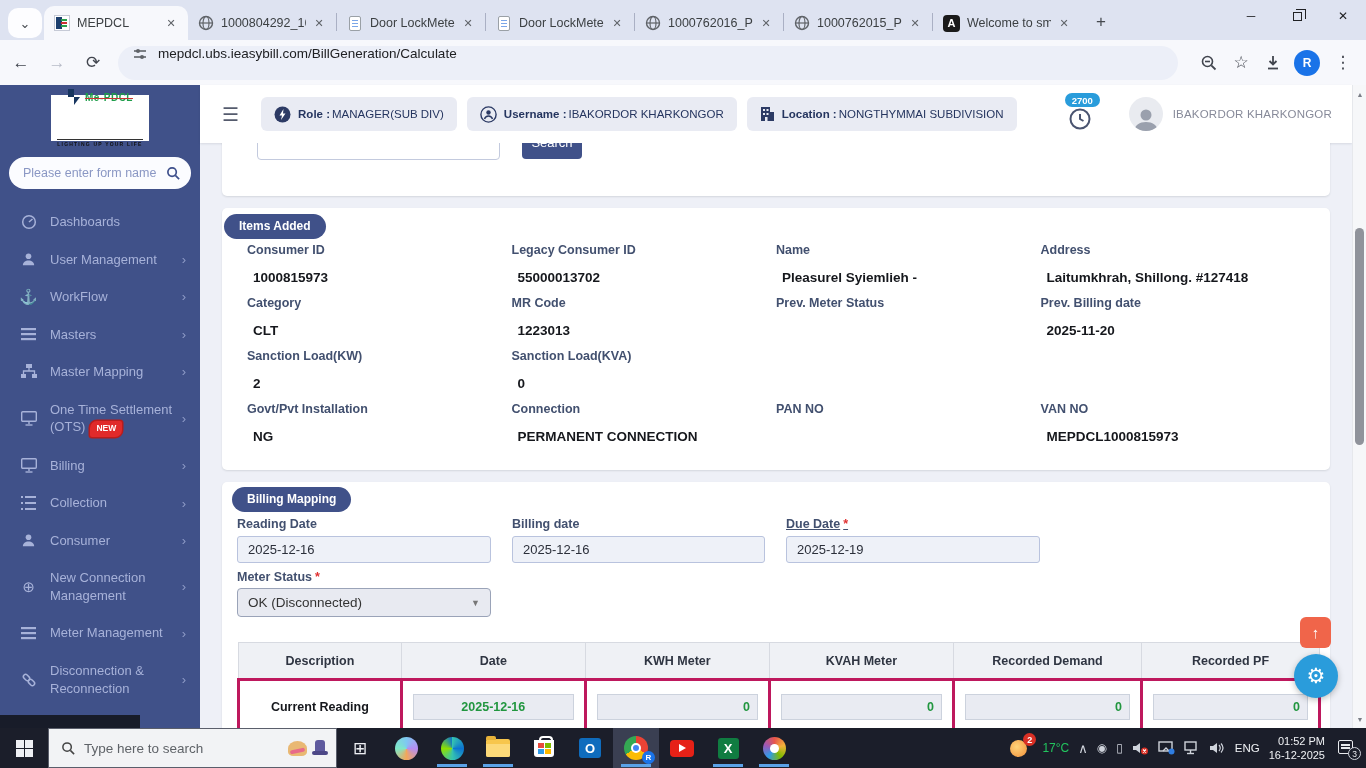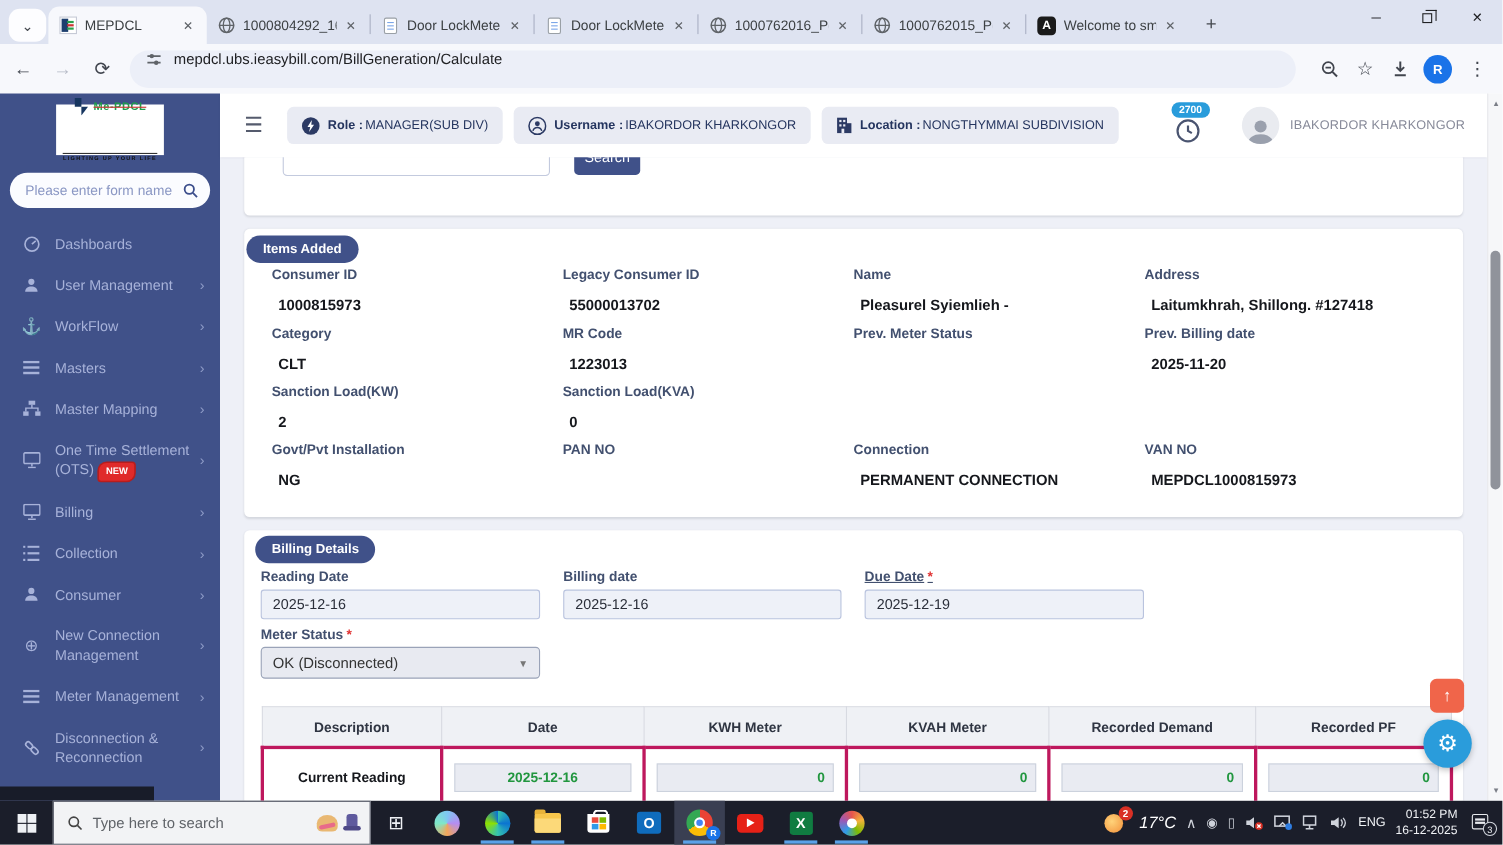--- a/index.html
+++ b/index.html
@@ -132,21 +132,21 @@
   .chrome-badge { position:absolute; right:4px; bottom:4px; width:13px; height:13px; background:#1a73e8; border-radius:50%; color:#fff; font-size:8px; font-weight:bold; display:flex; align-items:center; justify-content:center; z-index:2; }
   .youtube { width:24px; height:17px; background:#e62117; border-radius:4px; display:flex; align-items:center; justify-content:center; }
   .youtube i { width:0; height:0; border-left:7px solid #fff; border-top:4.5px solid transparent; border-bottom:4.5px solid transparent; }
   .excel { width:21px; height:21px; background:#107c41; border-radius:3px; color:#fff; font-size:13px; font-weight:bold; display:flex; align-items:center; justify-content:center; }
   .krita { width:23px; height:23px; border-radius:50%; background:conic-gradient(#e8554c,#f2b23a,#7fba00,#2f9be8,#9b59b6,#e8554c); position:relative; }
   .krita::after { content:""; position:absolute; left:7px; top:7px; width:9px; height:9px; background:#fff; border-radius:50%; }
   .tray { margin-left:auto; display:flex; align-items:center; gap:9px; padding-right:8px; color:#dfe2e8; }
   .weather { position:relative; width:24px; height:22px; }
   .sun { position:absolute; left:1px; top:3px; width:17px; height:17px; border-radius:50%; background:radial-gradient(circle at 40% 40%, #ffd37a, #f2903a); }
   .wbadge { position:absolute; right:-3px; top:-4px; background:#d93025; color:#fff; font-size:9px; font-weight:bold; width:13px; height:13px; border-radius:50%; display:flex; align-items:center; justify-content:center; }
-  .temp { font-size:15px; color:#ffffff;font-style:italic; }
+  .temp { font-size:12px; color:#22c55e; }
   .tray-glyph { font-size:12px; color:#cfd3db; }
   .lang { font-size:11.5px; color:#f0f2f5; }
   .clockstack { text-align:right; font-size:11px; color:#f0f2f5; line-height:1.3; }
   .notif { position:relative; width:20px; height:18px; margin-left:4px; }
   .notif .box { position:absolute; left:0; top:1px; width:15px; height:14px; border:1.5px solid #e8eaee; border-radius:2px; }
   .notif .l1 { position:absolute; left:3px; top:5px; width:9px; height:1.5px; background:#e8eaee; box-shadow:0 3px 0 #e8eaee; }
   .notif .cnt { position:absolute; right:-3px; bottom:-3px; width:13px; height:13px; border:1px solid #cfd3db; border-radius:50%; font-size:8.5px; display:flex; align-items:center; justify-content:center; color:#e8eaee; background:#1b1e2a; }
 </style>
 </head>
 <body>
@@ -522,36 +522,36 @@
           <div class="ia-label">Sanction Load(KVA)</div>
           <div class="ia-value">0</div>
         </div>
       <div></div>
       <div></div>
       <div>
           <div class="ia-label">Govt/Pvt Installation</div>
           <div class="ia-value">NG</div>
         </div>
       <div>
+          <div class="ia-label">Connection</div>
+          <div class="ia-value">PERMANENT CONNECTION</div>
+        </div>
+      <div>
           <div class="ia-label">PAN NO</div>
           <div class="ia-value"></div>
         </div>
       <div>
-          <div class="ia-label">Connection</div>
-          <div class="ia-value">PERMANENT CONNECTION</div>
-        </div>
-      <div>
           <div class="ia-label">VAN NO</div>
           <div class="ia-value">MEPDCL1000815973</div>
         </div>
     </div>
   </div>
 
   <div class="card card-billing">
-    <div class="sec-pill" style="left:10px; top:5px;">Billing Details</div>
+    <div class="sec-pill" style="left:10px; top:5px;">Billing Mapping</div>
     <div class="bd-label" style="left:15px; top:35px;">Reading Date</div>
     <input class="bd-input" style="left: 15px; top: 54px; width: 254px;" value="2025-12-16">
     <div class="bd-label" style="left:290px; top:35px;">Billing date</div>
     <input class="bd-input" style="left: 290px; top: 54px; width: 253px;" value="2025-12-16">
     <div class="bd-label" style="left:564px; top:35px;text-decoration:underline;"><span>Due Date</span><span class="astr">*</span></div>
     <input class="bd-input" style="left: 564px; top: 54px; width: 254px;" value="2025-12-19">
     <div class="bd-label" style="left:15px; top:88px;"><span>Meter Status</span><span class="astr">*</span></div>
     <div class="bd-select">
       <span>OK (Disconnected)</span>
       <span class="caret">▼</span>

